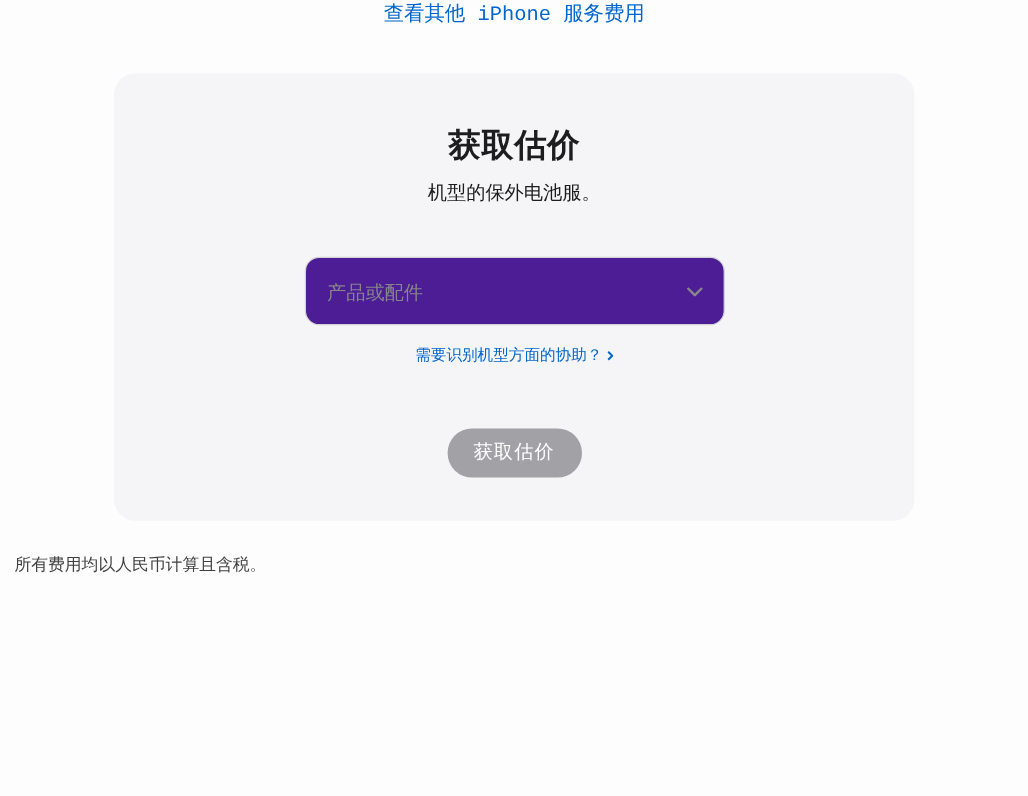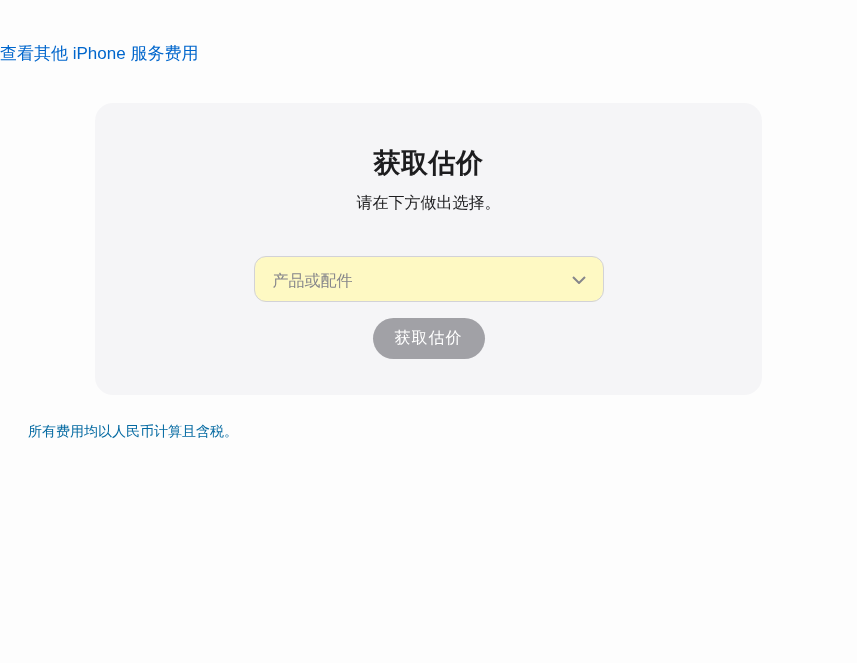--- a/index.html
+++ b/index.html
@@ -9,23 +9,23 @@
     }
     body {
       font-family: -apple-system, BlinkMacSystemFont, "Segoe UI", "PingFang SC", "Microsoft YaHei", sans-serif;
       background: #fdfdfd;
       width: 857px;
       height: 663px;
       overflow: hidden;
       color: #1d1d1f;
     }
     .top-link {
-      text-align: left;
-      padding-top: 42px;
+      text-align: center;
       padding-bottom: 28px;
+      font-family: Liberation Mono, monospace;
     }
     .top-link a {
       color: #0066cc;
       font-size: 17px;
       text-decoration: none;
       cursor: pointer;
     }
     .card {
       background: #f5f5f7;
       border-radius: 18px;
@@ -46,24 +46,24 @@
       color: #1d1d1f;
       margin-bottom: 42px;
     }
     .select-wrap {
       width: 350px;
       margin: 0 auto 16px;
       position: relative;
     }
     .select-box {
       width: 100%;
-      height: 46px;
+      height: 57px;
       border: 1px solid #d2d2d7;
       border-radius: 12px;
-      background: #fef9c3;
+      background: #4c1d95;
       display: flex;
       align-items: center;
       padding: 4px 45px 0 18px;
       cursor: pointer;
       font-size: 16px;
       color: #86868b;
       text-align: left;
     }
     .chevron {
       position: absolute;
@@ -106,50 +106,57 @@
       border: none;
       border-radius: 22px;
       padding: 10px 22px;
       font-size: 16px;
       cursor: not-allowed;
       letter-spacing: 1px;
     }
     .footer-text {
       padding: 22px 12px 0 12px;
       font-size: 14px;
-      color: #0369a1;
+      color: #404040;
       line-height: 2.1;
-      margin-left: 16px;
     }
     .footer-text p {
       margin-bottom: 4px;
     }
   </style>
 </head>
 <body>
 
 <div class="top-link">
   <a>查看其他 iPhone 服务费用</a>
 </div>
 
 <div class="card">
   <h2 class="card-title">获取估价</h2>
-  <p class="card-subtitle">请在下方做出选择。</p>
+  <p class="card-subtitle">机型的保外电池服。</p>
 
   <div class="select-wrap">
     <div class="select-box">
       <span>产品或配件</span>
     </div>
     <span class="chevron">
       <svg viewBox="0 0 14 8">
           <polyline points="1,1 7,7 13,1"></polyline>
         </svg>
     </span>
   </div>
 
 
+  <div class="help-link">
+    <a>
+      <span>需要识别机型方面的协助？</span>
+      <svg viewBox="0 0 6 10">
+          <polyline points="1,1 5,5 1,9"></polyline>
+        </svg>
+    </a>
+  </div>
 
   <button class="submit-btn">获取估价</button>
 </div>
 
 <div class="footer-text">
   <p>所有费用均以人民币计算且含税。</p>
 </div>
 
 </body></html>

